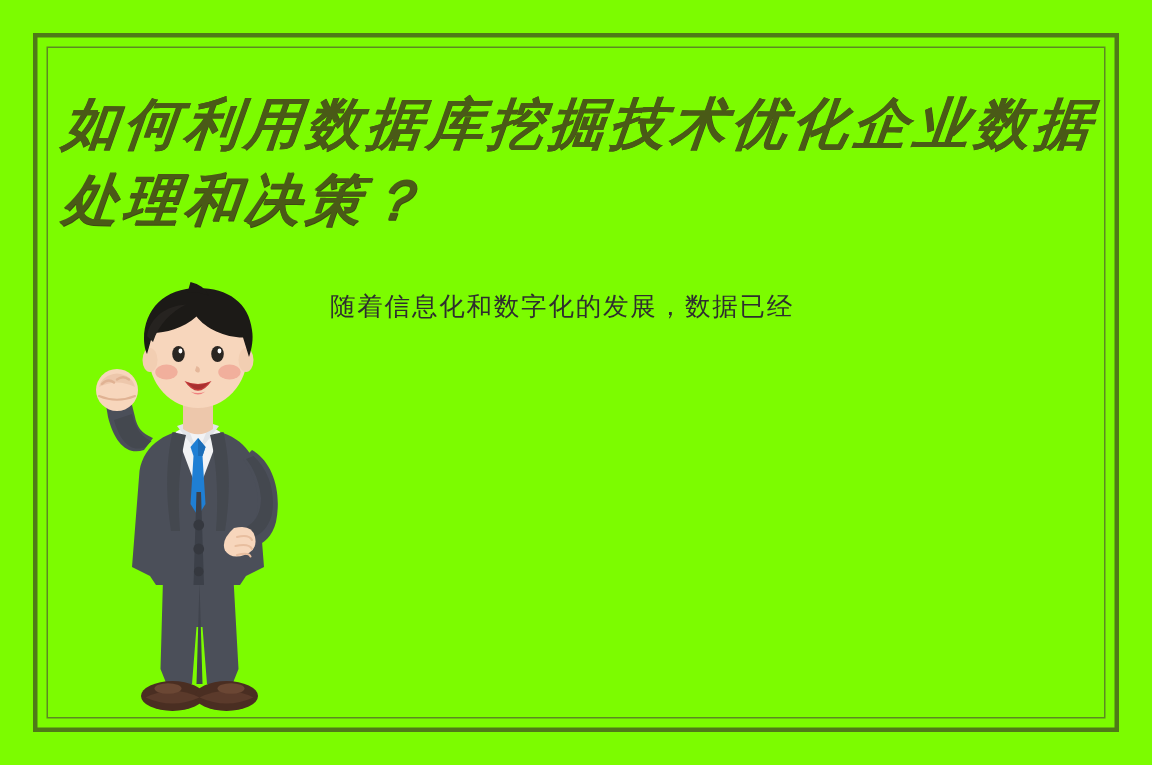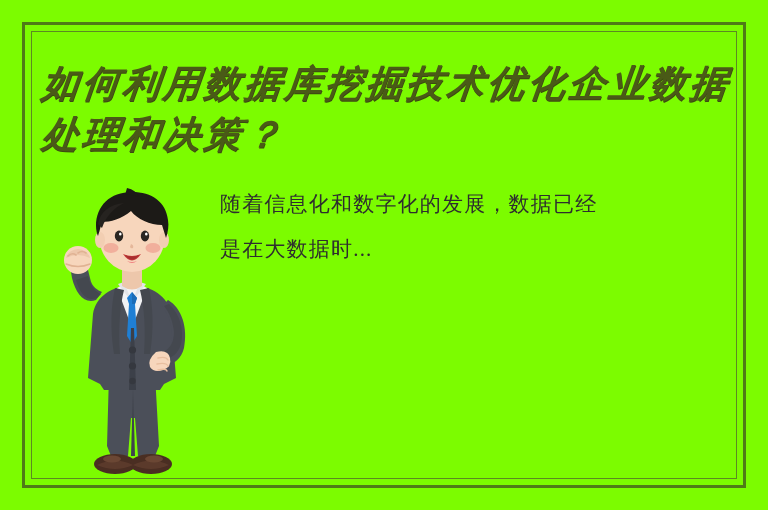--- a/index.html
+++ b/index.html
@@ -68,21 +68,21 @@
 
   
   .excerpt {
     position: absolute;
     left: 220px;
     top: 182px;
     width: 470px;
   }
   .excerpt-line {
     font-family: "Liberation Serif", "DejaVu Serif", serif;
-    font-size: 21px;
+    font-size: 17px;
     line-height: 45px;
     color: #2E2E2E;
     letter-spacing: 1.2px;
     white-space: nowrap;
   }
 
   
   .illustration {
     position: absolute;
     left: 52px;
@@ -212,16 +212,15 @@
       <path d="M79 66 q3 1 2 4 q-2 1 -3 -1 Z" fill="#E5B79A"></path>
 
       <path d="M71 76 q9 13 18 0 q-9 4 -18 0 Z" fill="#C43B3B"></path>
       <path d="M73 77 q7 3 14 0 q-7 9 -14 0 Z" fill="#A82F2F"></path>
       <path d="M75 83 q5 4 10 0 q-5 2 -10 0 Z" fill="#F08080"></path>
     </svg>
   </div>
 
   <div class="excerpt">
     <div class="excerpt-line">随着信息化和数字化的发展，数据已经</div>
-    <div class="excerpt-line">是在大数据时...</div>
   </div>
 
 </div>
 
 </body></html>

